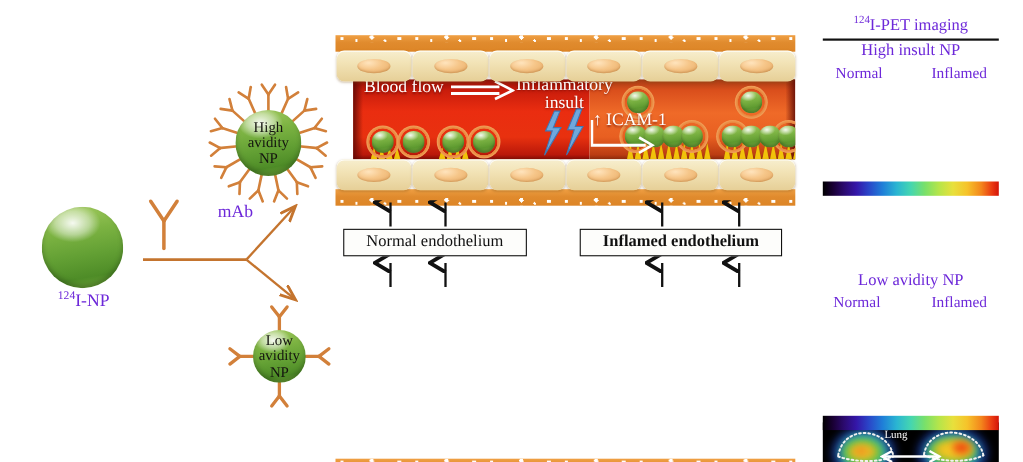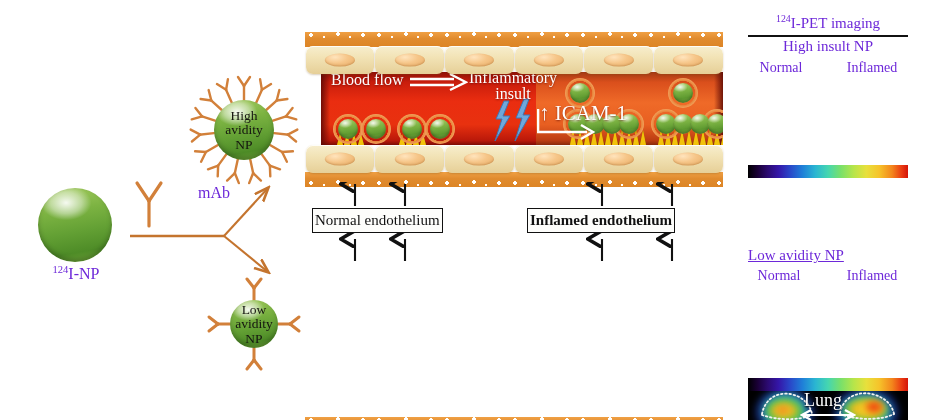--- a/index.html
+++ b/index.html
@@ -84,21 +84,21 @@
 
   
   .bolt{position:absolute;z-index:6;}
 
   
   .warrow{position:absolute;z-index:7;}
   .wlabel{position:absolute;color:#fff;z-index:8;white-space:nowrap;
           text-shadow:0 1px 2px rgba(80,0,0,.55);font-family:"Liberation Serif",serif;}
 
   .boxlabel{position:absolute;background:#fdfdfb;border:1.4px solid #111;
-            padding:3px 2px;font-family:"Liberation Serif",serif;font-size:15px;
+            padding:3px 20px;font-family:"Liberation Serif",serif;font-size:15px;
             color:#111;white-space:nowrap;z-index:9;}
 
   
   .ab{stroke:#d2803a;stroke-width:3.2;fill:none;stroke-linecap:round;}
 </style>
 </head>
 <body>
 
 <div id="stage">
 
@@ -370,21 +370,21 @@
       <svg class="warrow" style="left:216px;top:36px;" width="60" height="34" viewBox="0 0 60 34">
         <path d="M1,1 L1,24 L50,24" stroke="#fff" stroke-width="2.6" fill="none"></path>
         <path d="M44,17 L56,24 L44,31" stroke="#fff" stroke-width="2.4" fill="none"></path>
       </svg>
 
       <div class="wlabel" style="left:10px;top:-1px;font-size:16px;">Blood flow</div>
       <div class="wlabel" style="left:146px;top:-2px;font-size:16px;line-height:1.0;text-align:center;width:92px;">
         <div>Inflammatory</div>
         <div>insult</div>
       </div>
-      <div class="wlabel" style="left:218px;top:29px;font-size:21px;">↑ ICAM-1</div>
+      <div class="wlabel" style="left:218px;top:29px;font-size:16px;">↑ ICAM-1</div>
     </div>
 
     <div class="cellrow" style="top:113px;">
       <div class="cell">
           <div class="nucleus"></div>
         </div>
       <div class="cell">
           <div class="nucleus"></div>
         </div>
       <div class="cell">
@@ -454,29 +454,29 @@
     <div class="blob" style="left:100px;top:15px;width:38px;height:20px;background:radial-gradient(ellipse at 50% 50%,#f6e22c 0%,#edb81f 50%,rgba(215,145,25,0) 82%);"></div>
     <div class="blob" style="left:116px;top:16px;width:20px;height:14px;background:radial-gradient(ellipse at 50% 50%,#ec2f0d 0%,#f26a15 46%,rgba(225,110,25,0) 82%);"></div>
 
     <svg style="position:absolute;left:0;top:0;" width="160" height="84" viewBox="0 0 160 84">
       <path d="M14,30 C17,14 30,8 42,10 C54,12 62,20 64,30" fill="none" stroke="#f2f2f2" stroke-width="1.8" stroke-dasharray="1.6 2.6" stroke-linecap="round"></path>
       <path d="M14,31 C28,36 50,37 64,31" fill="none" stroke="#f2f2f2" stroke-width="1.8" stroke-dasharray="1.6 2.6" stroke-linecap="round"></path>
       <path d="M92,29 C95,13 110,7 124,10 C136,13 144,20 146,30" fill="none" stroke="#f2f2f2" stroke-width="1.8" stroke-dasharray="1.6 2.6" stroke-linecap="round"></path>
       <path d="M92,30 C108,36 132,37 146,30" fill="none" stroke="#f2f2f2" stroke-width="1.8" stroke-dasharray="1.6 2.6" stroke-linecap="round"></path>
     </svg>
 
-    <div class="wlabel" style="left:56px;top:6px;font-size:18px;text-shadow:0 1px 2px #000;">Lung</div>
+    <div class="wlabel" style="left:56px;top:6px;font-size:10px;text-shadow:0 1px 2px #000;">Lung</div>
     <svg style="position:absolute;left:52px;top:24px;z-index:9;" width="56" height="14" viewBox="0 0 56 14">
       <path d="M4,7 L52,7" stroke="#fff" stroke-width="2.2"></path>
       <path d="M11,2 L2,7 L11,12" stroke="#fff" stroke-width="2.2" fill="none"></path>
       <path d="M45,2 L54,7 L45,12" stroke="#fff" stroke-width="2.2" fill="none"></path>
     </svg>
 
   </div>
   <div class="abs cbar" style="left:748px;top:165px;width:160px;"></div>
 
-  <div class="abs txt" style="left:748px;top:247px;width:160px;font-size:15px;text-decoration:underline;">Low avidity NP</div>
+  <div class="abs txt" style="left:748px;top:247px;width:160px;text-align:center;font-size:15px;">Low avidity NP</div>
   <div class="abs txt" style="left:746px;top:268px;width:66px;text-align:center;font-size:14px;">Normal</div>
   <div class="abs txt" style="left:836px;top:268px;width:72px;text-align:center;font-size:14px;">Inflamed</div>
 
   <div class="abs cbar" style="left:748px;top:378px;width:160px;"></div>
 
 </div>
 
 </body></html>

